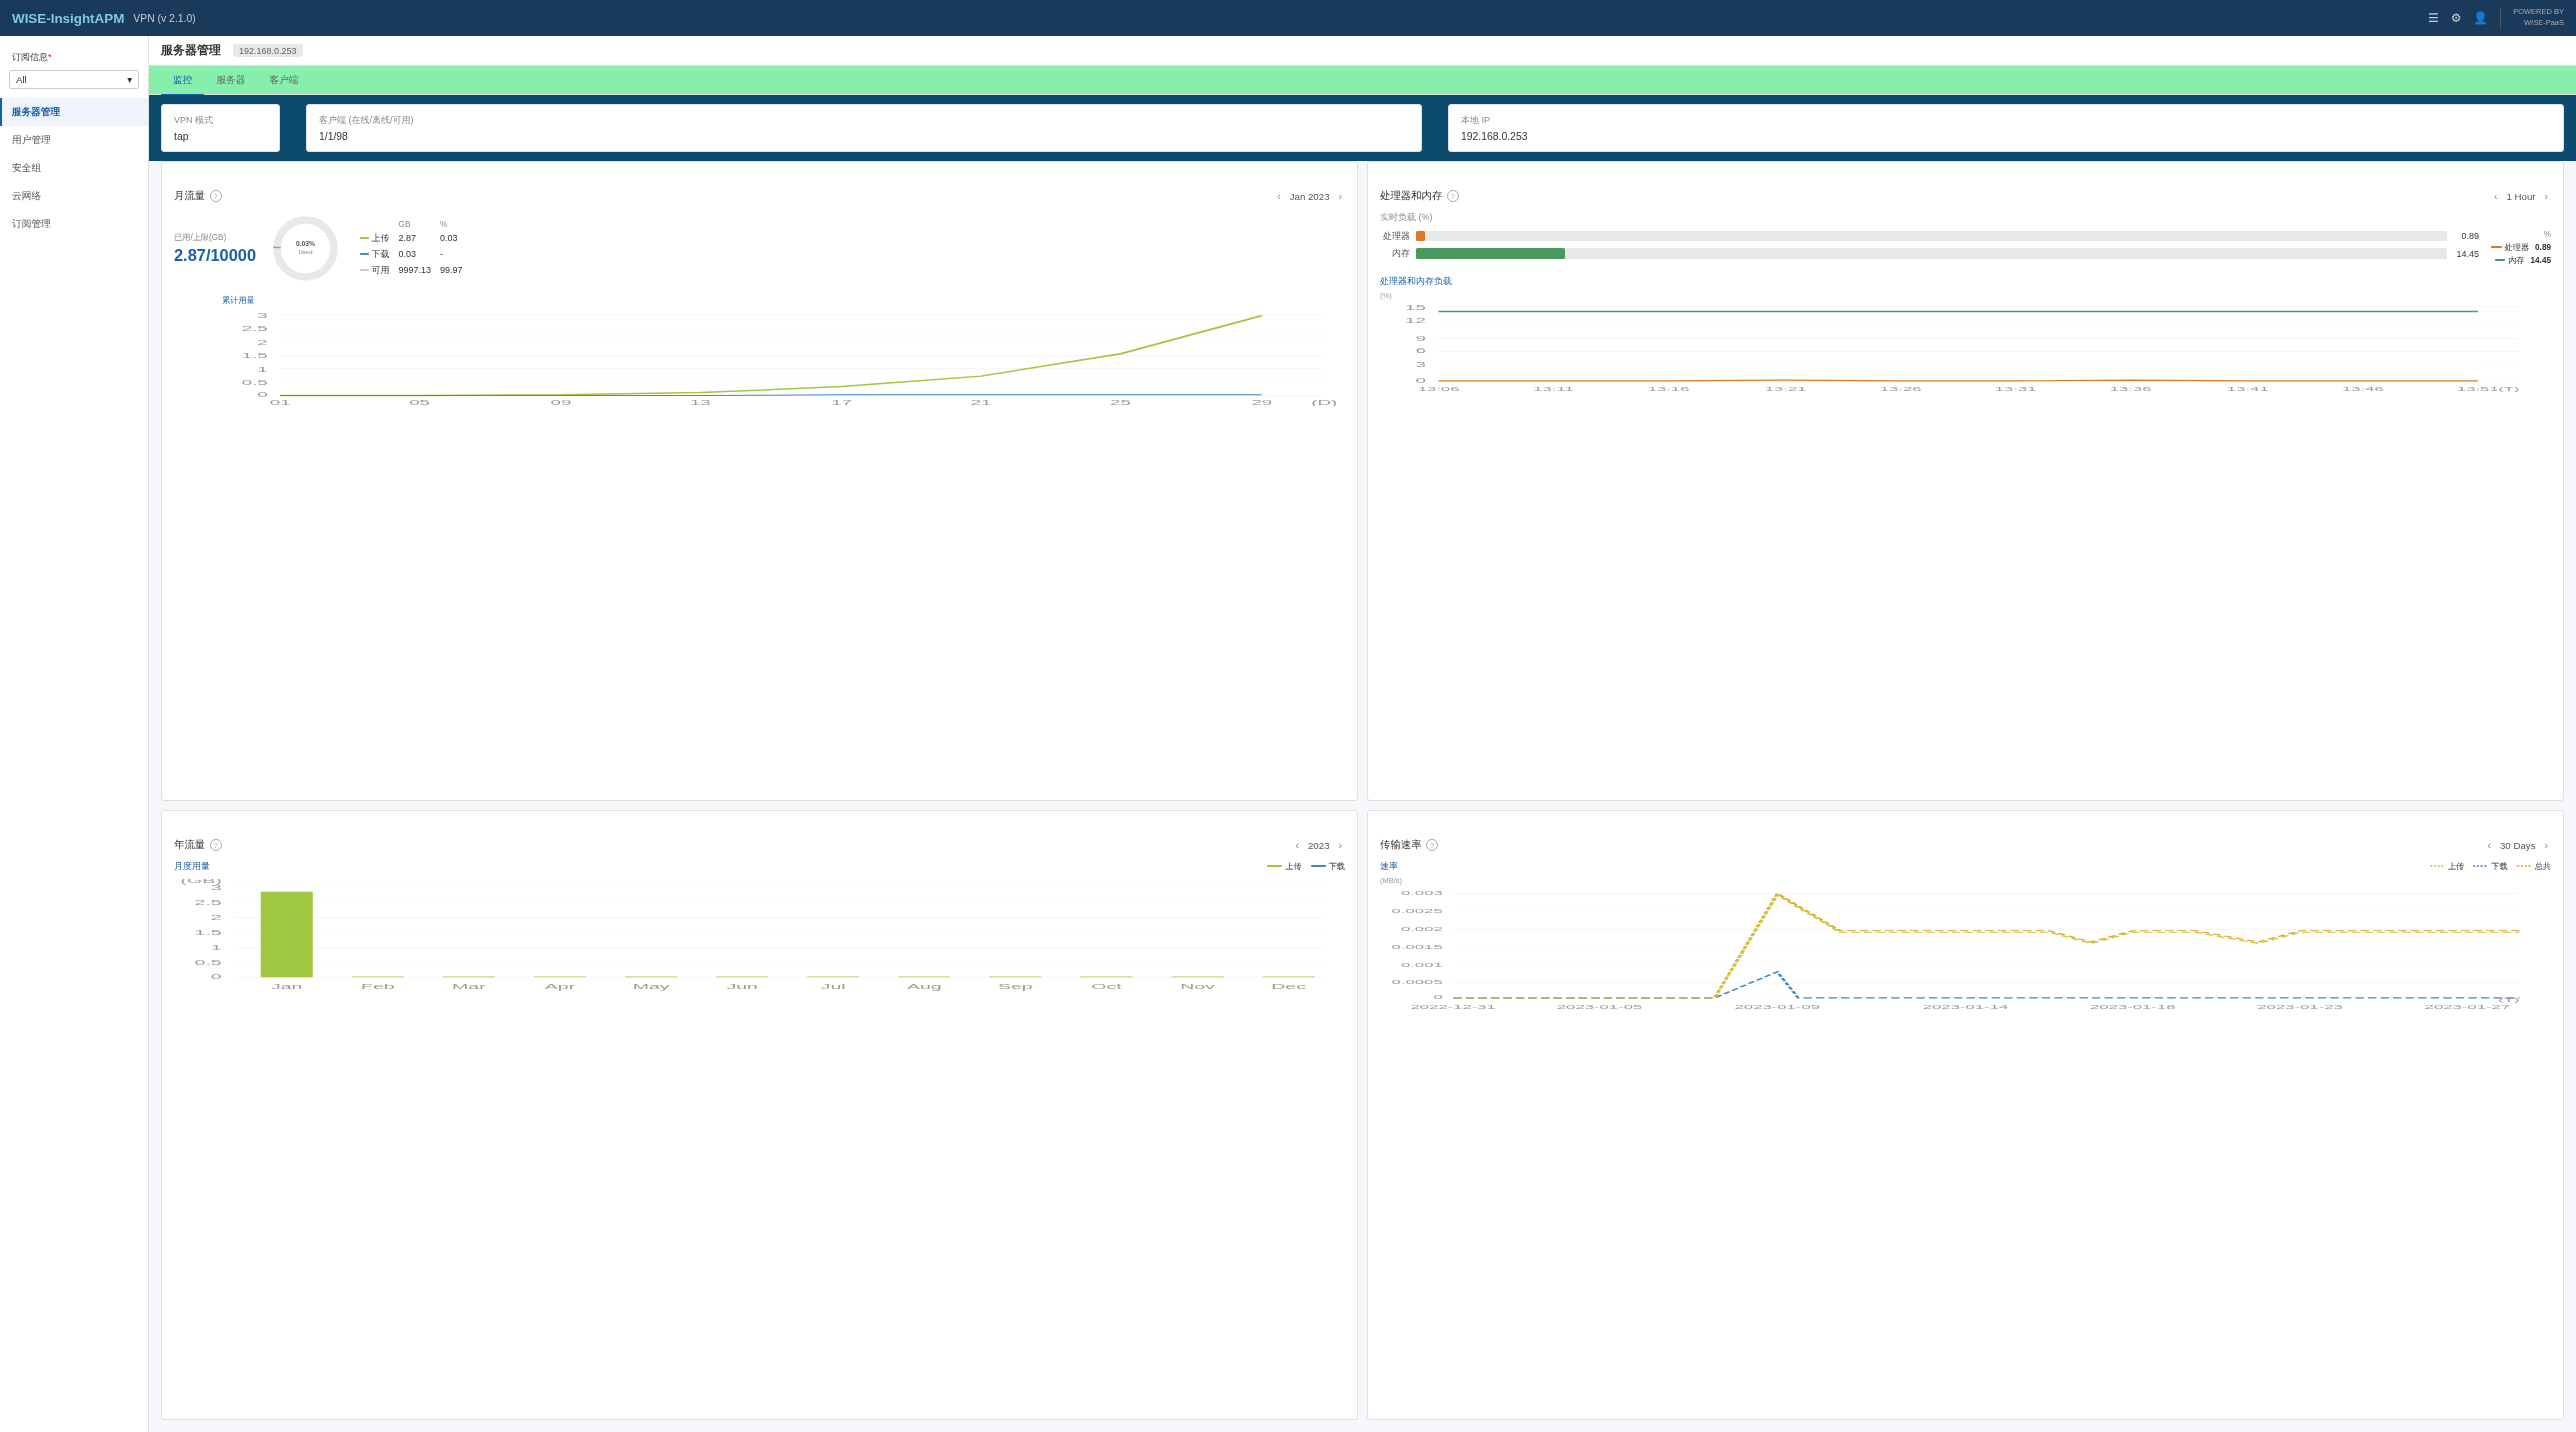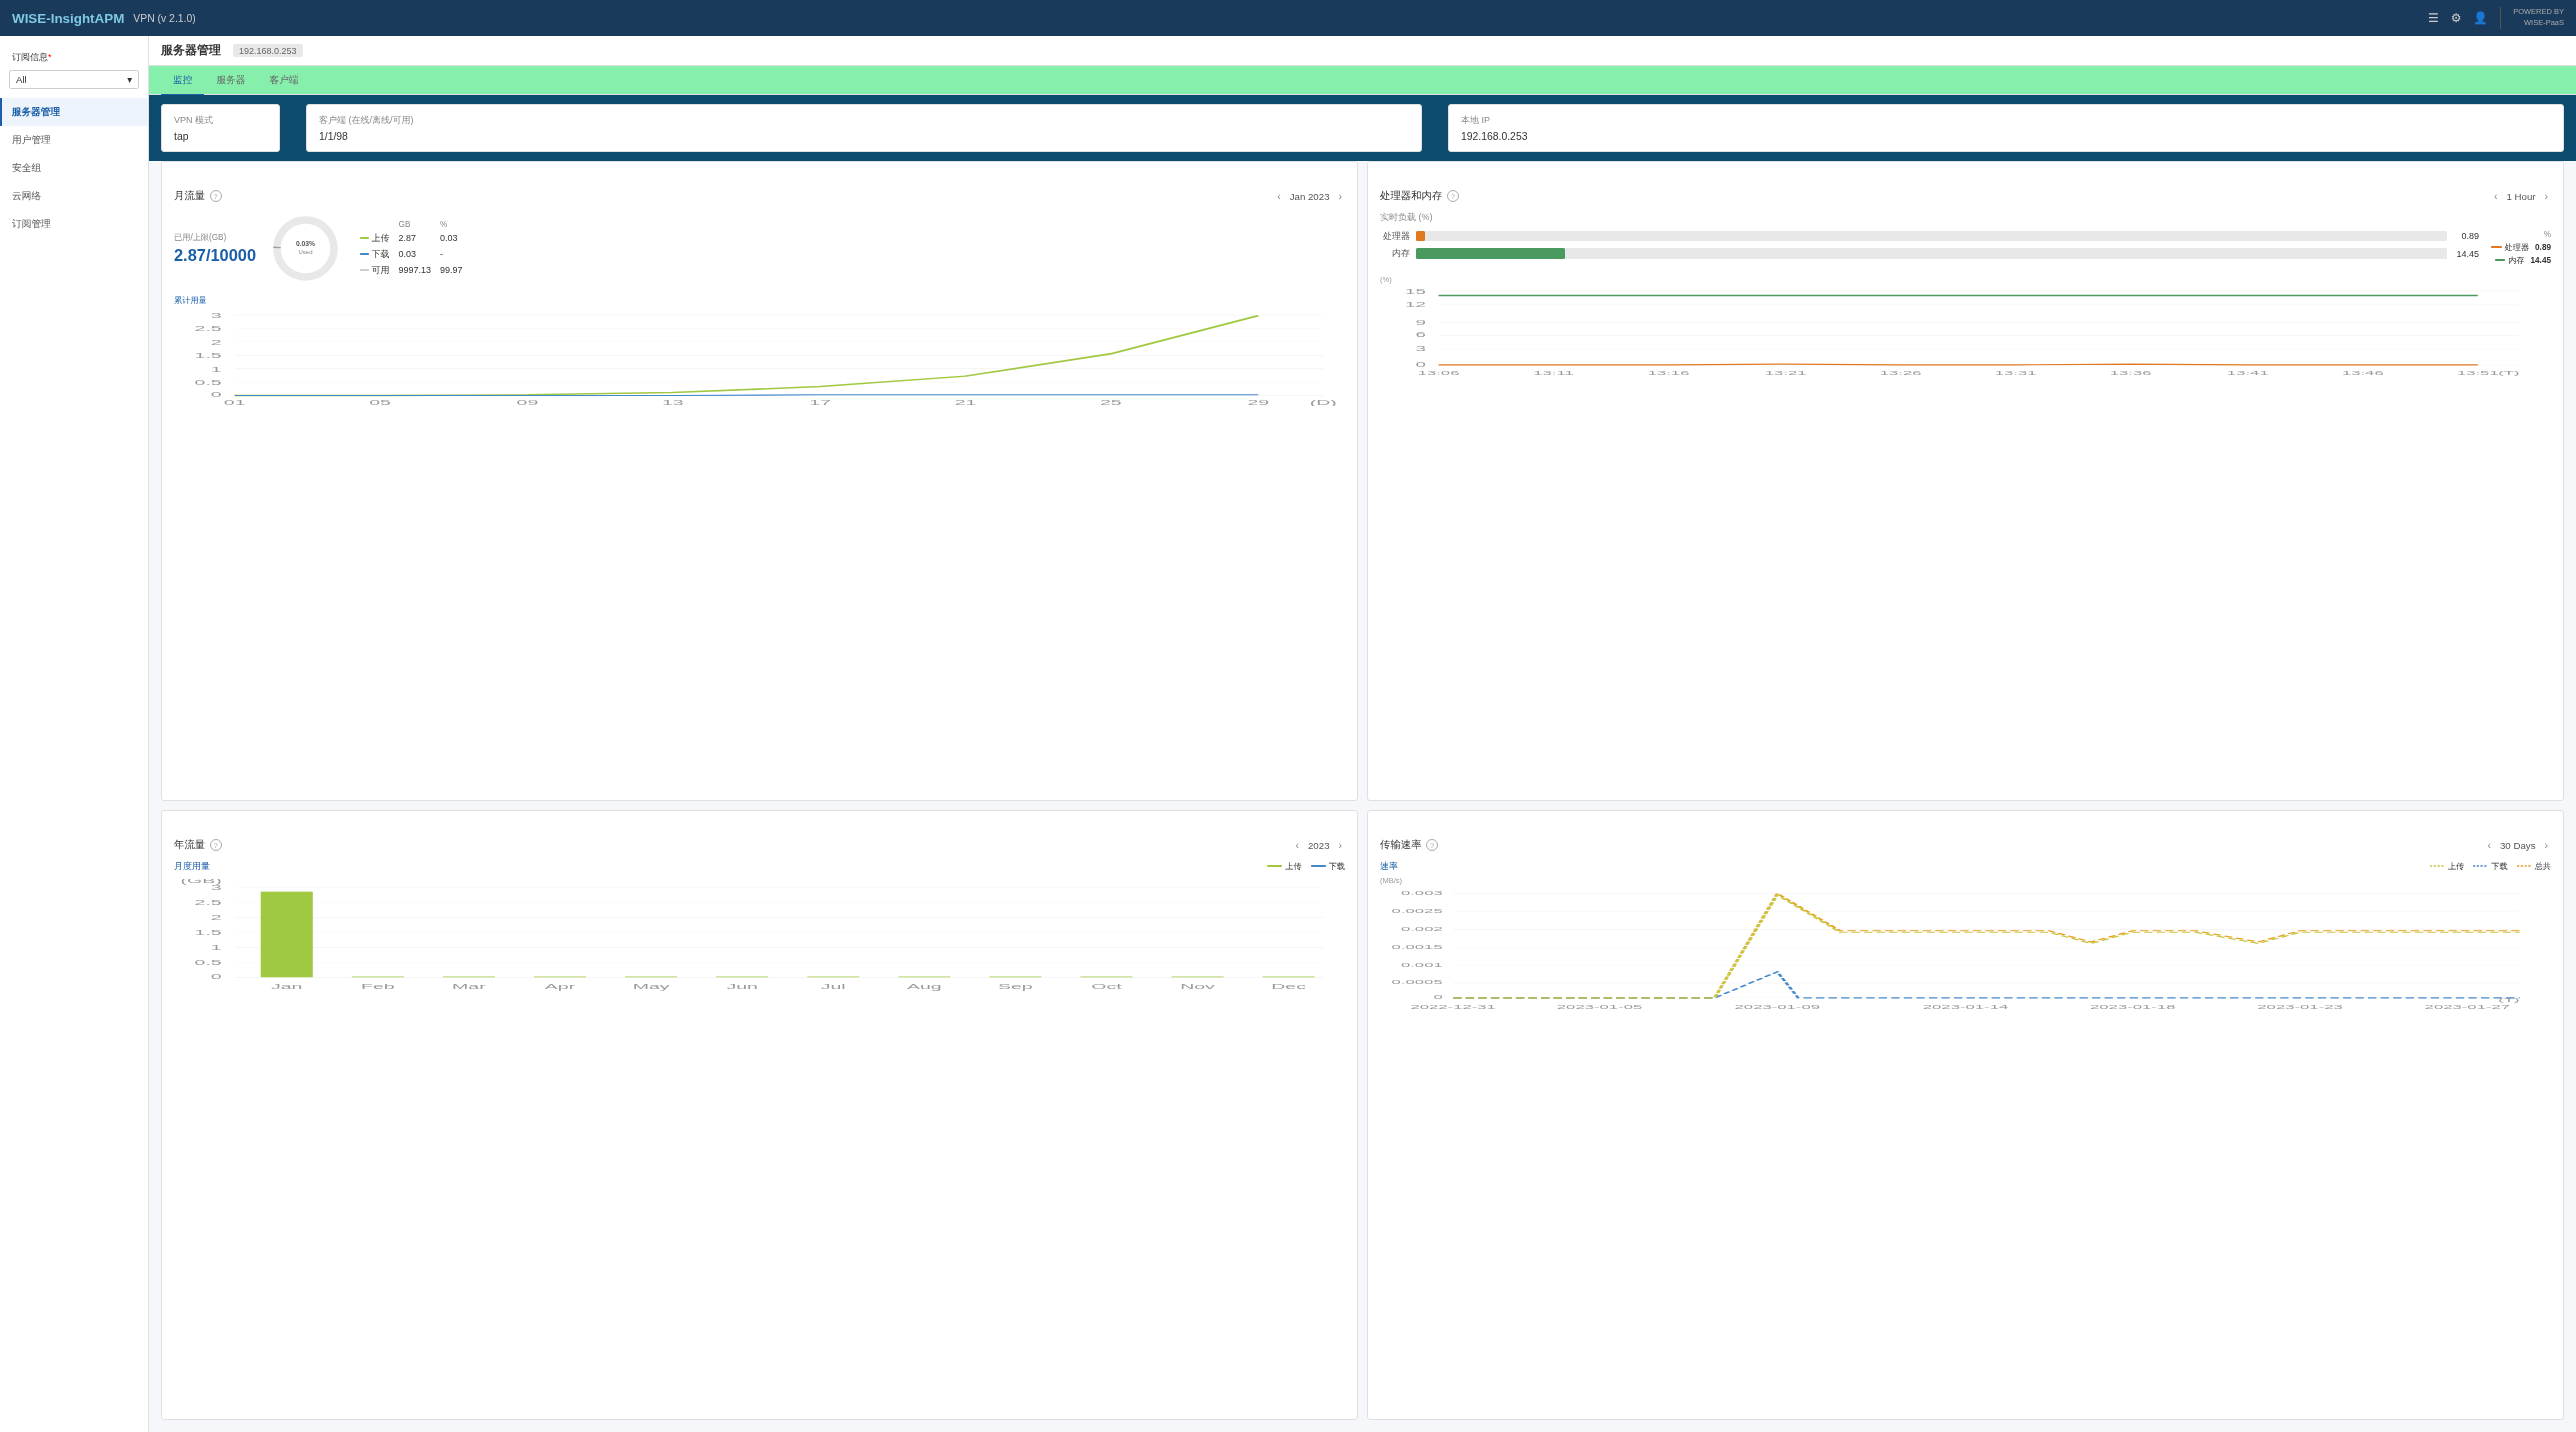--- a/index.html
+++ b/index.html
@@ -309,21 +309,21 @@
                   <span>可用</span>
                 </td>
                 <td style="font-size:9px;padding:1.5px 4.5px;">9997.13</td>
                 <td style="font-size:9px;padding:1.5px 4.5px;">99.97</td>
               </tr>
             </tbody>
               </table>
           </div>
         </div>
 
-        <div style="margin-top:9px;">
+        <div style="margin-top:9px;margin-left:48px;">
           <div class="chart-label">累计用量</div>
           <svg width="100%" height="97" viewBox="0 0 540 130" preserveAspectRatio="none" style="font-size:13px">
 
             <text x="22" y="12" font-size="9" fill="#999" text-anchor="end">3</text>
             <text x="22" y="30" font-size="9" fill="#999" text-anchor="end">2.5</text>
             <text x="22" y="48" font-size="9" fill="#999" text-anchor="end">2</text>
             <text x="22" y="66" font-size="9" fill="#999" text-anchor="end">1.5</text>
             <text x="22" y="84" font-size="9" fill="#999" text-anchor="end">1</text>
             <text x="22" y="102" font-size="9" fill="#999" text-anchor="end">0.5</text>
             <text x="22" y="118" font-size="9" fill="#999" text-anchor="end">0</text>
@@ -398,20 +398,21 @@
               <div style="display:flex;align-items:center;gap:3px;justify-content:flex-end;">
                 <span style="display:inline-block;width:10.4px;height:2.2px;background:#4a9a60;border-radius:0.7px;"></span>
                 <span>内存</span>
                 <span style="font-weight:bold;margin-left:3px;">14.45</span>
               </div>
             </div>
           </div>
         </div>
 
         <div>
+          <div style="font-size:9px;color:#1a5fa8;margin-bottom:3px;">处理器和内存负载</div>
           <div style="font-size:7.5px;color:#999;margin-bottom:1.5px;">(%)</div>
           <svg width="100%" height="97" viewBox="0 0 560 130" preserveAspectRatio="none" style="font-size:13px">
 
             <text x="22" y="12" font-size="9" fill="#999" text-anchor="end">15</text>
             <text x="22" y="30" font-size="9" fill="#999" text-anchor="end">12</text>
             <text x="22" y="53" font-size="9" fill="#999" text-anchor="end">9</text>
             <text x="22" y="70" font-size="9" fill="#999" text-anchor="end">6</text>
             <text x="22" y="88" font-size="9" fill="#999" text-anchor="end">3</text>
             <text x="22" y="110" font-size="9" fill="#999" text-anchor="end">0</text>
 

